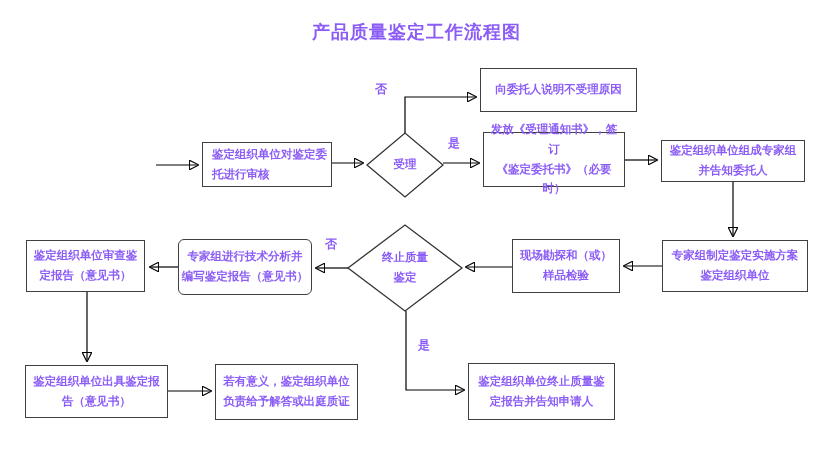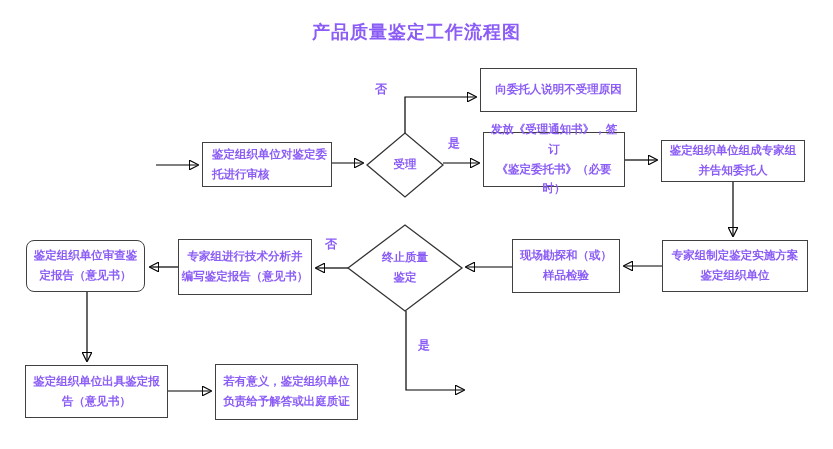--- a/index.html
+++ b/index.html
@@ -124,32 +124,34 @@
 
   <div class="node" style="left:661px; top:140px; width:144px; height:42px;">鉴定组织单位组成专家组
 并告知委托人</div>
 
   <div class="node" style="left:662px; top:240px; width:146px; height:52px;">专家组制定鉴定实施方案
 鉴定组织单位</div>
 
   <div class="node" style="left:512px; top:239px; width:108px; height:54px;">现场勘探和（或）
 样品检验</div>
 
-  <div class="node" style="left:178px; top:239px; width:134px; height:56px;">专家组进行技术分析并
+  <div class="node" style="left:178px; top:239px; width:134px; height:56px;border-radius:6px;">专家组进行技术分析并
 编写鉴定报告（意见书）</div>
 
-  <div class="node" style="left:26px; top:240px; width:119px; height:52px;border-radius:8px;">鉴定组织单位审查鉴
+  <div class="node" style="left:26px; top:240px; width:119px; height:52px;">鉴定组织单位审查鉴
 定报告（意见书）</div>
 
   <div class="node" style="left:25px; top:365px; width:143px; height:53px;">鉴定组织单位出具鉴定报
 告（意见书）</div>
 
   <div class="node" style="left:215px; top:364px; width:143px; height:56px;">若有意义，鉴定组织单位
 负责给予解答或出庭质证</div>
 
+  <div class="node" style="left:468px; top:363px; width:147px; height:57px;">鉴定组织单位终止质量鉴
+定报告并告知申请人</div>
 
   <div class="decision-label" style="left:367px; top:133px; width:76px; height:64px;">受理</div>
 
   <div class="decision-label" style="left:348px; top:225px; width:114px; height:86px;">终止质量
 鉴定</div>
 
   <span class="edge-label" style="left:375px; top:81px;">否</span>
 
   <span class="edge-label" style="left:448px; top:135px;">是</span>
 

